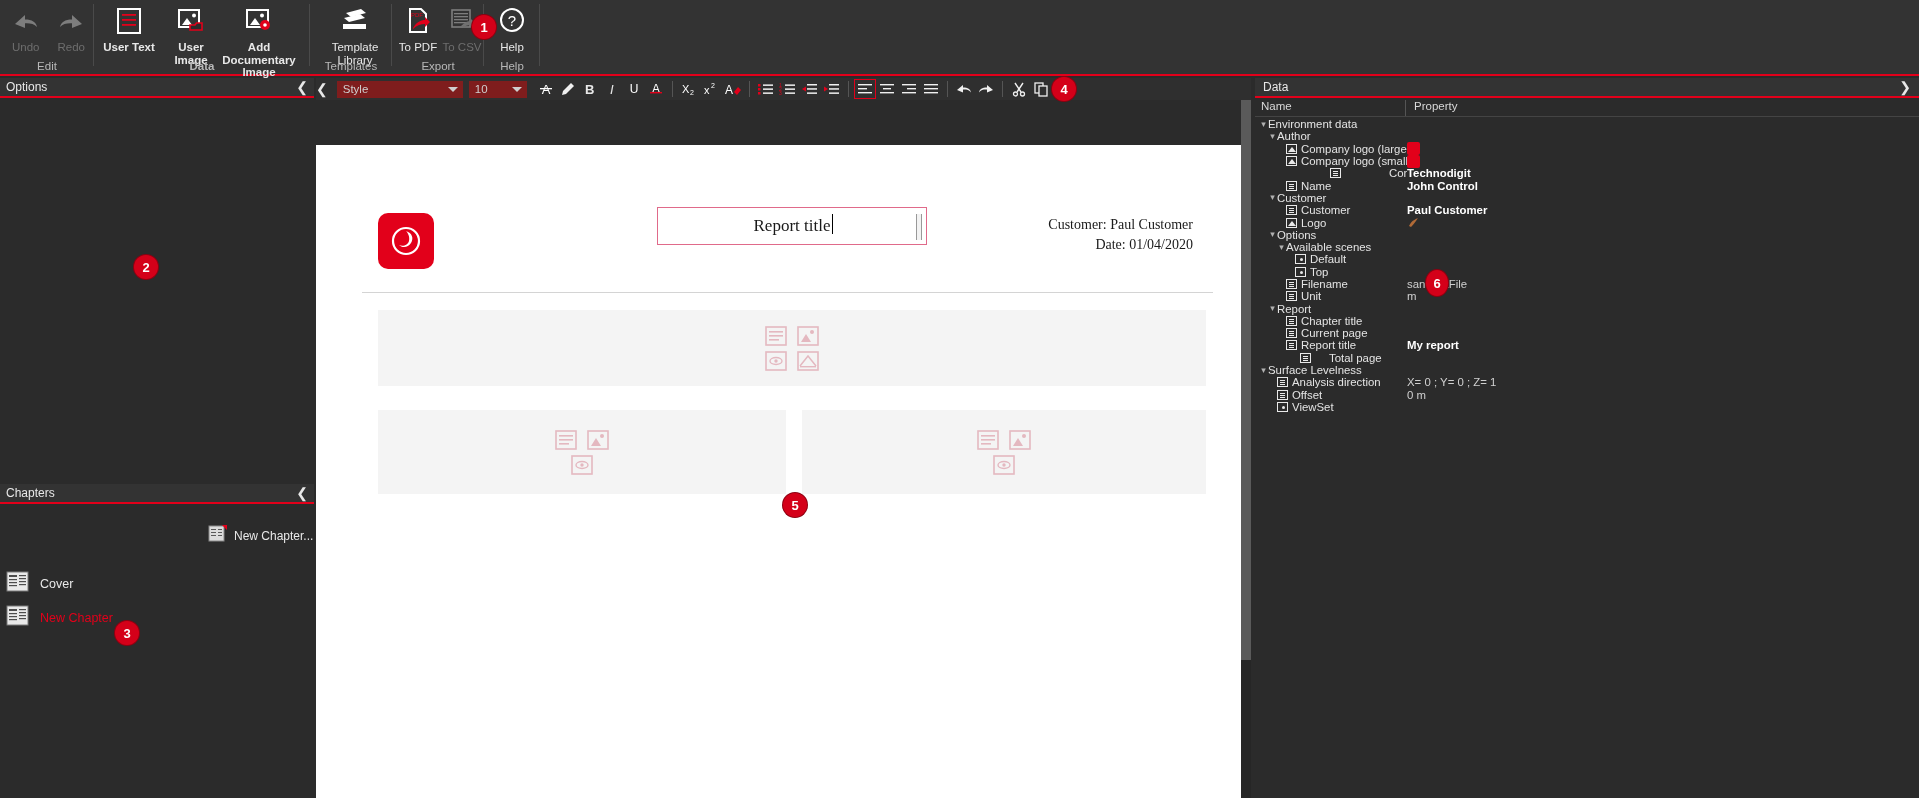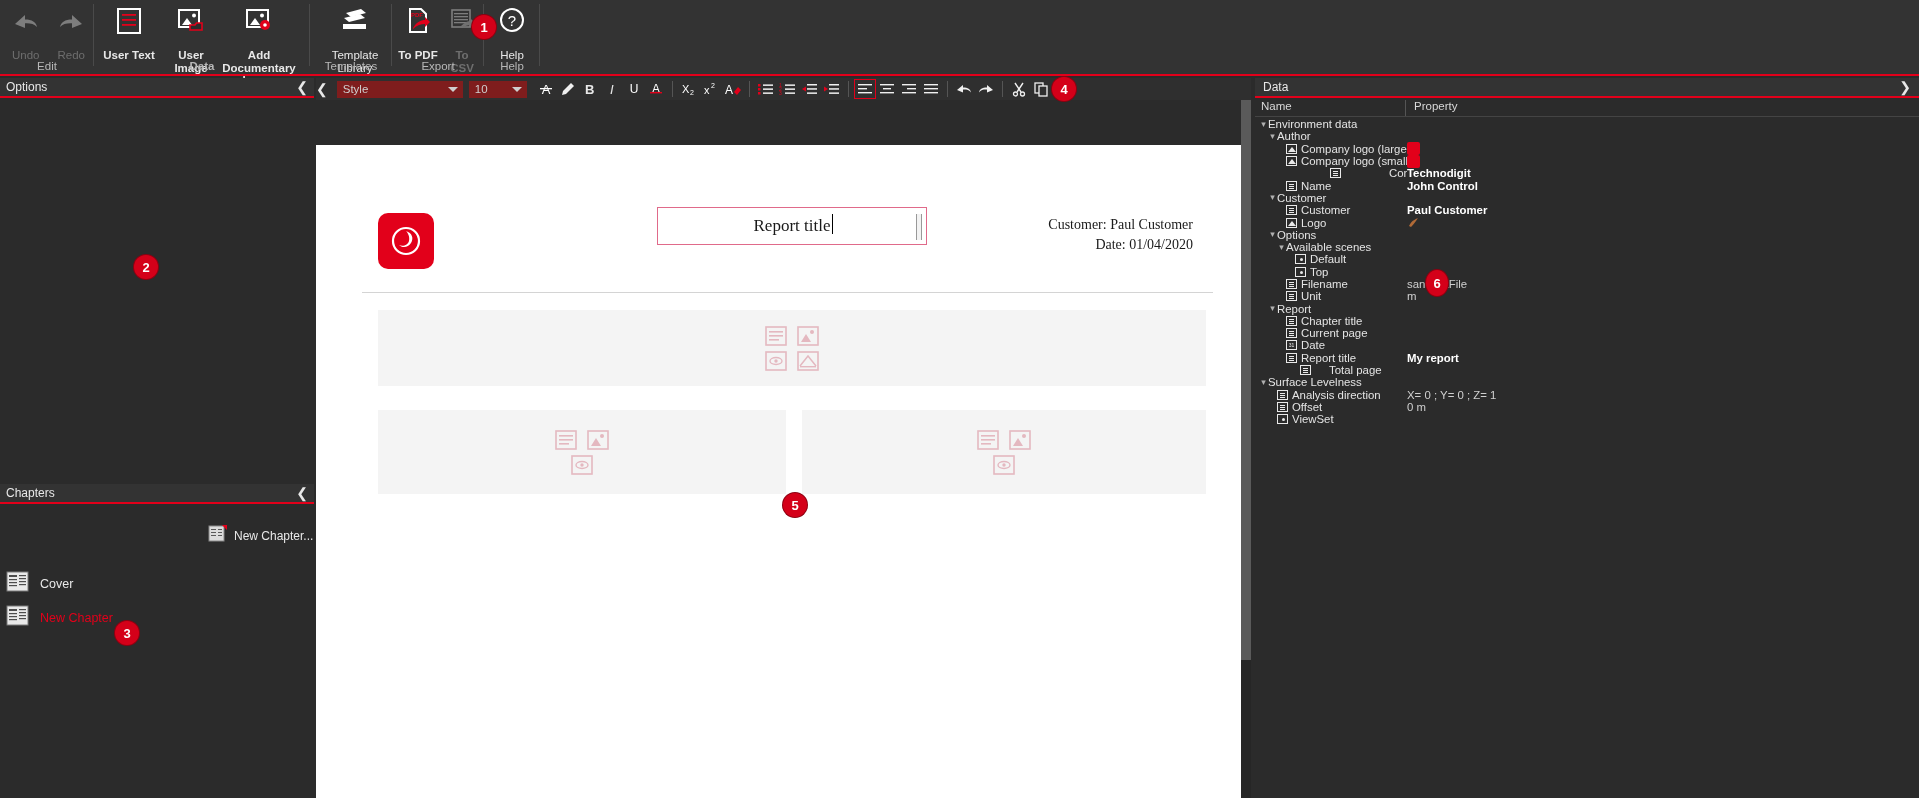--- a/index.html
+++ b/index.html
@@ -31,21 +31,21 @@
     text-align: center; color: #b8b8b8; font-size: 11.5px;
   }
   .rib-btn {
     display: flex; flex-direction: column; align-items: center;
     width: 62px; padding-top: 4px; cursor: pointer;
     color: #e8e8e8; font-size: 11.5px; line-height: 12.5px; text-align: center;
   }
   .rib-btn.wide { width: 74px; }
   .rib-btn.disabled { color: #6e6e6e; cursor: default; }
   .rib-btn .ico { height: 34px; display:flex; align-items:center; justify-content:center; margin-bottom: 3px; }
-  .rib-btn .cap { padding: 0 2px; margin-top: 8px; }
+  .rib-btn .cap { padding: 0 2px; }
 
   
   #fmtbar {
     position: absolute; left: 316px; top: 78px; width: 935px; height: 22px;
     background: #2f2f2f;
     display: flex; align-items: center;
   }
   .fb-sep { width:1px; height:16px; background:#555; margin:0 5px; flex:none;}
   .combo {
     height: 17px; background: #7f1d1d; border: none; color: #cfcfcf;
@@ -302,21 +302,21 @@
           </svg>
         </span>
         <span class="cap">Template Library</span>
       </div>
     </div>
     <div class="rib-label">Templates</div>
     <div class="rib-sep" style="right:0;"></div>
   </div>
 
   <div class="rib-group" style="left:392px; width:92px;">
-    <div class="rib-group-items" style="padding-left:4px;font-weight:bold;">
+    <div class="rib-group-items" style="padding-left:4px;">
       <div class="rib-btn">
         <span class="ico">
           <svg width="28" height="30" viewBox="0 0 28 30">
             <path d="M6 3 h11 l5 5 v18 h-16 z" fill="none" stroke="#fff" stroke-width="2"></path>
             <text x="7" y="11" font-size="6" fill="#e2001a" font-family="Liberation Sans">PDF</text>
             <path d="M9 22 C13 15 18 14 21 14 L21 11 L26 16 L21 21 L21 18 C17 18 13 19 9 23 Z" fill="#e2001a"></path>
           </svg>
         </span>
         <span class="cap">To PDF</span>
       </div>
@@ -895,28 +895,20 @@
         <span class="tprop plain"></span>
       </div>
       <div class="trow">
         <span class="tname" style="padding-left: 22px;">
           <span class="twist"></span>
           <span class="tico ico-text"></span>
           <span>Current page</span>
         </span>
         <span class="tprop plain"></span>
       </div>
-      <div class="trow">
-        <span class="tname" style="padding-left: 22px;">
-          <span class="twist"></span>
-          <span class="tico ico-date">31</span>
-          <span>Date</span>
-        </span>
-        <span class="tprop plain"></span>
-      </div>
       <div class="trow bold">
         <span class="tname" style="padding-left: 22px;">
           <span class="twist"></span>
           <span class="tico ico-text"></span>
           <span>Report title</span>
         </span>
         <span class="tprop">My report</span>
       </div>
       <div class="trow">
         <span class="tname" style="padding-left: 22px; gap: 14px;">

